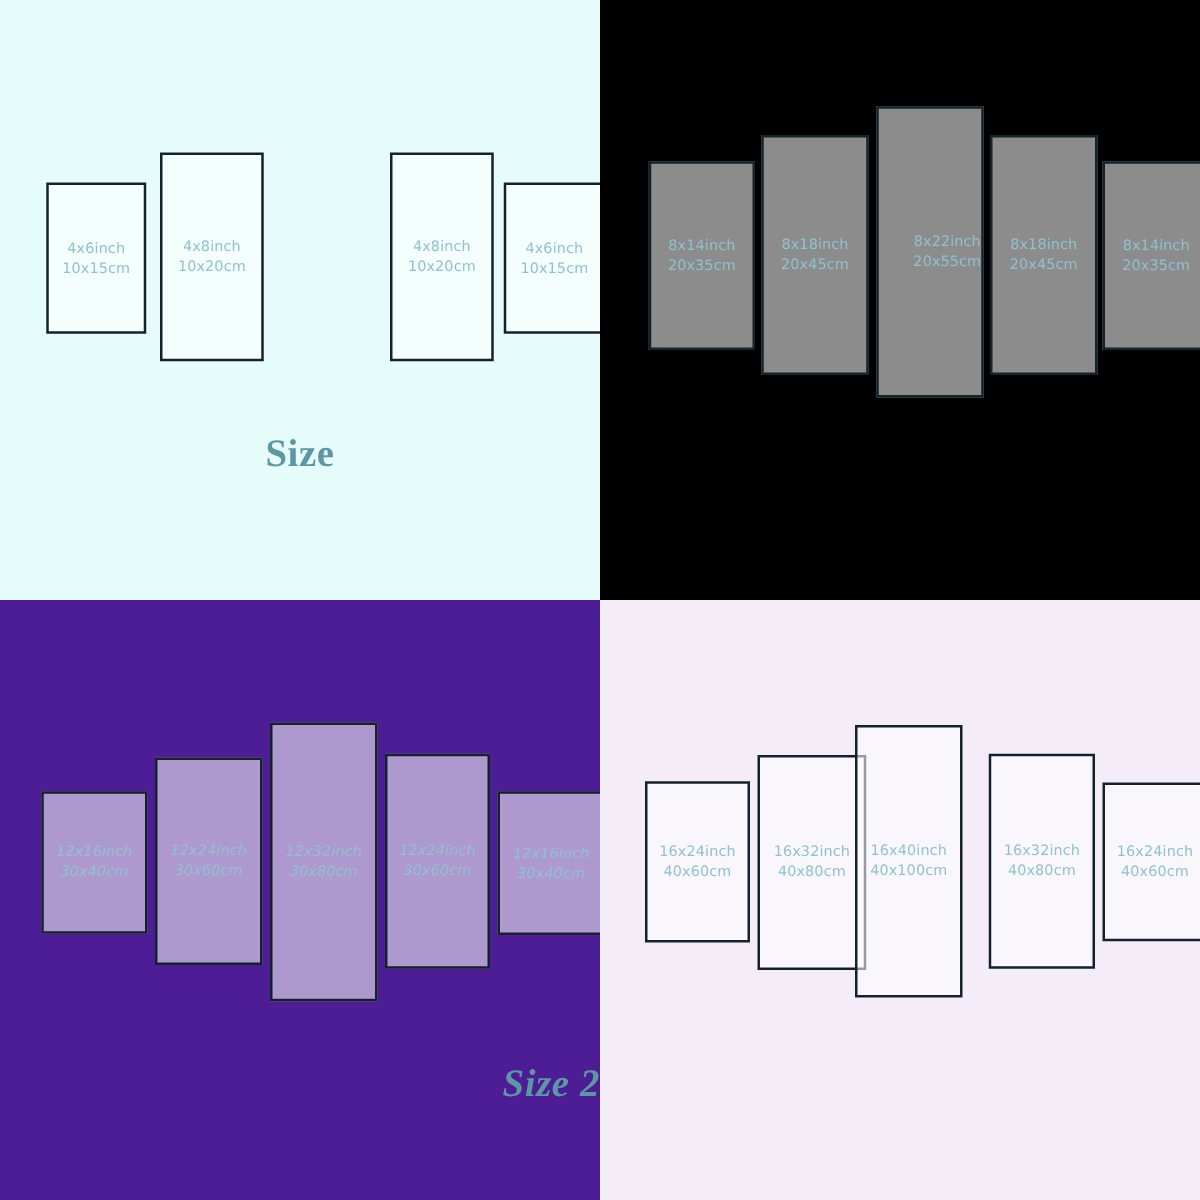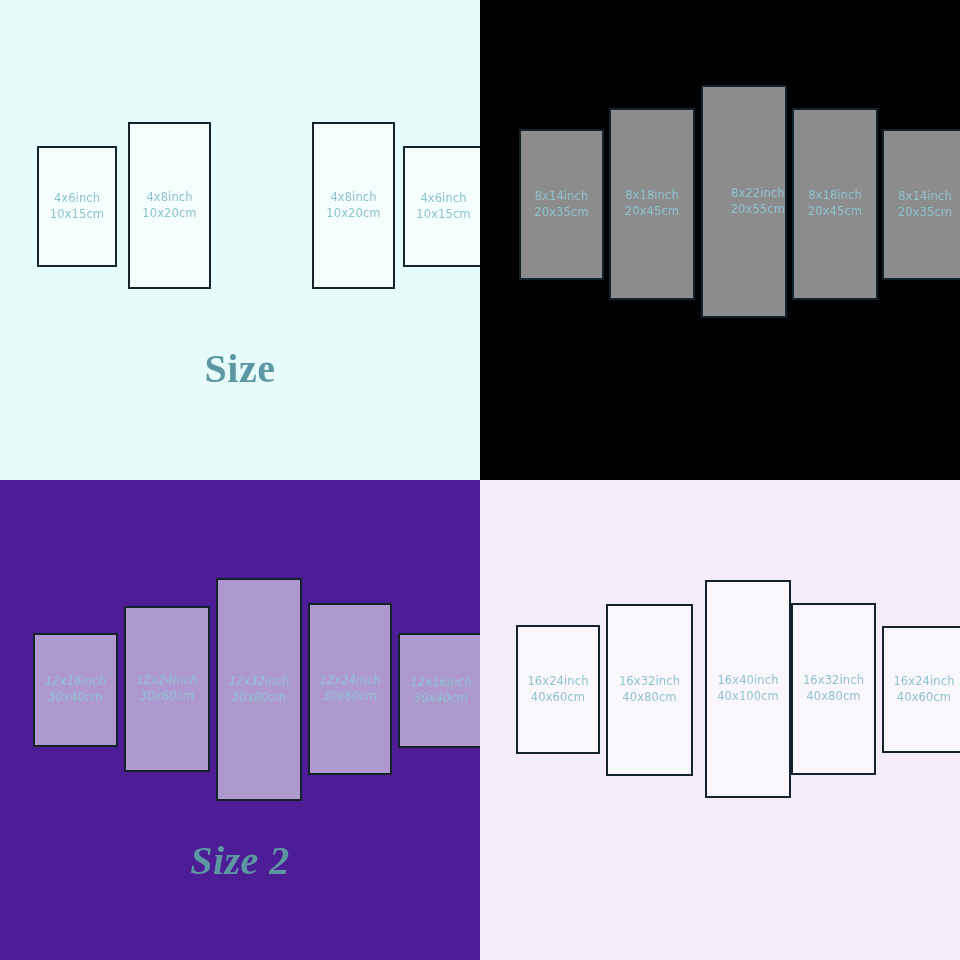--- a/index.html
+++ b/index.html
@@ -57,26 +57,26 @@
   }
   .panel-label .ln2 { display: block; }
 
   .quad-title {
     position: absolute;
     left: 0;
     width: 480px;
     text-align: center;
     font-family: "Liberation Serif", "DejaVu Serif", serif;
     font-weight: bold;
-    font-size: 40px;
+    font-size: 31px;
     color: #5d97a4;
     letter-spacing: 0.5px;
   }
   .title-top    { top: 345px; }
-  .title-bottom { top: 357px; }
+  .title-bottom { top: 369px; text-align: right; }
 </style>
 </head>
 <body>
 
 <div id="sizechart">
 
   <div class="quadrant q-tl" style="background:#e6fcfb;">
     <div class="panels">
       <div class="panel" style="left:17px;  top:146px; width:80px;  height:121px;">
         <div class="panel-label">
@@ -184,21 +184,21 @@
           <span>16x24inch</span>
           <span class="ln2">40x60cm</span>
         </div>
       </div>
       <div class="panel" style="left:106px; top:124px; width:87px; height:172px;">
         <div class="panel-label">
           <span>16x32inch</span>
           <span class="ln2">40x80cm</span>
         </div>
       </div>
-      <div class="panel" style="left:205px; top:100px; width:86px; height:218px;">
+      <div class="panel" style="left:184px; top:100px; width:86px; height:218px;">
         <div class="panel-label">
           <span>16x40inch</span>
           <span class="ln2">40x100cm</span>
         </div>
       </div>
       <div class="panel" style="left:291px; top:123px; width:85px; height:172px;">
         <div class="panel-label">
           <span>16x32inch</span>
           <span class="ln2">40x80cm</span>
         </div>

